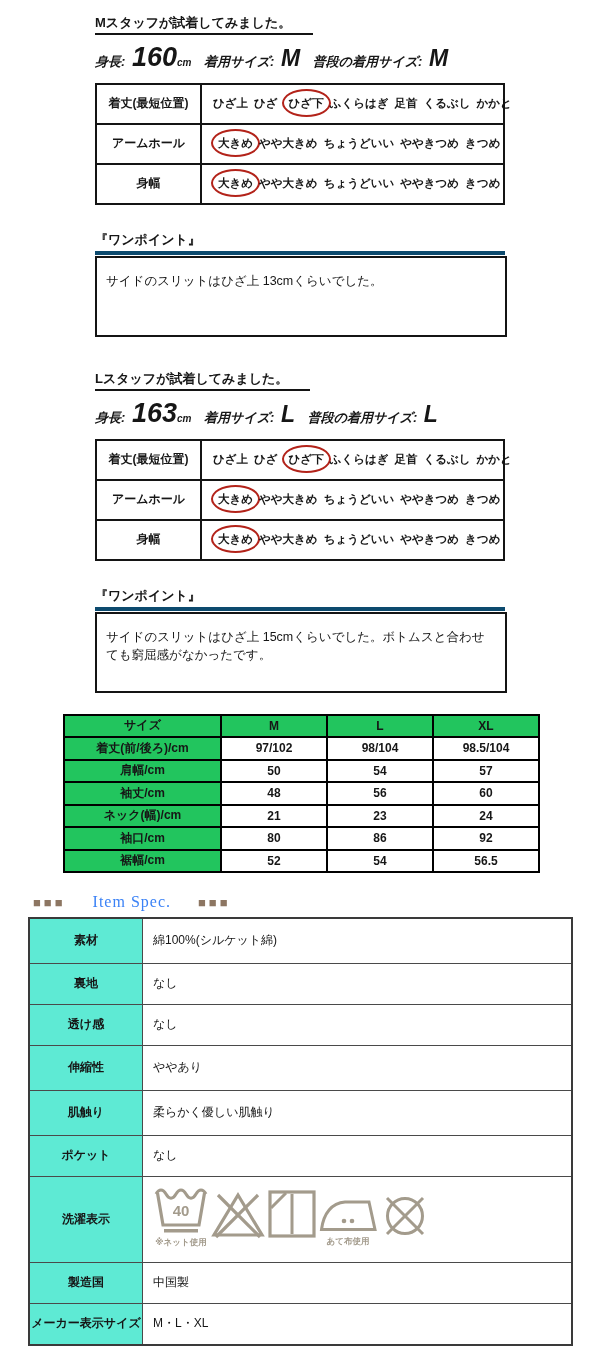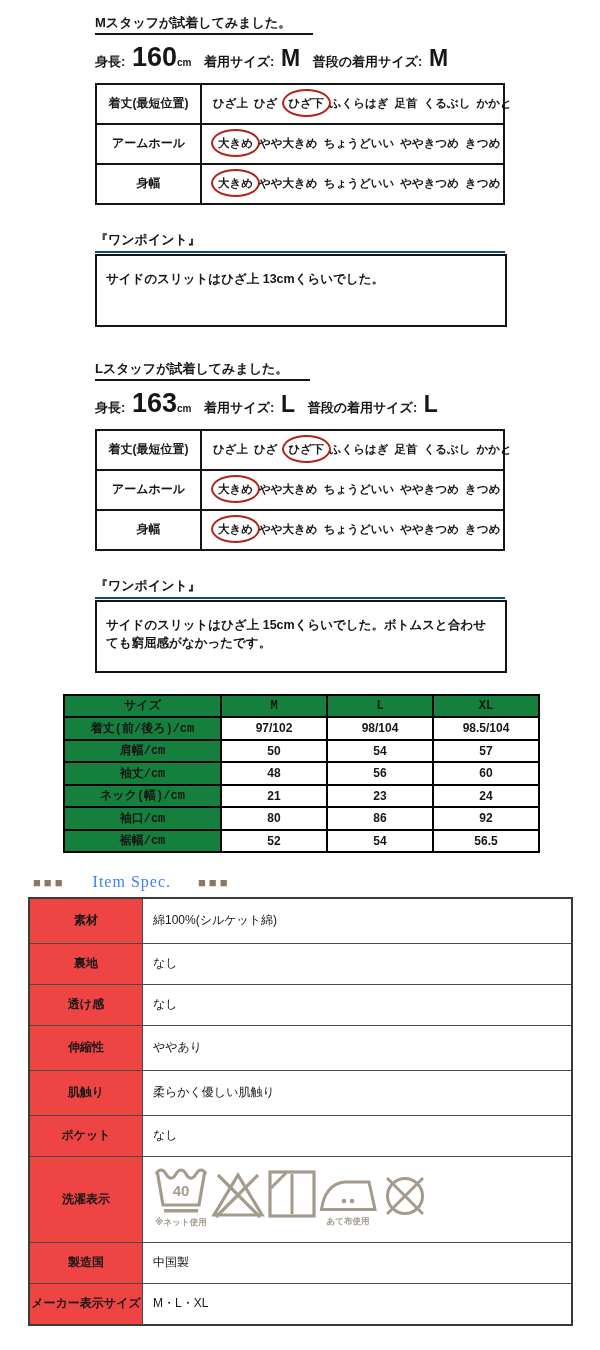--- a/index.html
+++ b/index.html
@@ -10,72 +10,72 @@
   }
   .page{position:relative;width:600px;height:1128px;}
 
   
   .fit{margin:0 95px;padding-top:13px;}
   .fit + .fit{padding-top:32px;}
   .staff-heading{
     display:inline-block;font-size:13px;font-weight:bold;
     border-bottom:2px solid #141414;padding:0 22px 1px 0;line-height:1.3;
   }
-  .stats{margin-top:9px;font-size:13px;font-weight:bold;white-space:nowrap;}
+  .stats{margin-top:9px;font-size:13px;font-weight:bold;white-space:nowrap;font-style:italic;}
   .stats .big{font-size:27px;line-height:1;}
   .stats .big2{font-size:23px;line-height:1;}
   .stats .unit{font-size:10px;}
   .stats .sp{margin-left:9px;}
   .stats .g{margin-left:3px;}
 
   table.fit-table{border-collapse:collapse;margin-top:12px;width:410px;table-layout:fixed;}
   table.fit-table td{border:2px solid #141414;height:36px;font-weight:bold;text-align:right;}
   table.fit-table td.flabel{width:101px;text-align:center;font-size:12px;}
   table.fit-table td.fopts{padding-left:11px;font-size:11.5px;white-space:nowrap;}
   .opt{margin-right:6px;}
   .opt-sel{
     display:inline-block;border:2px solid #b3231a;border-radius:50%;
     padding:5px 5px 4px 5px;margin:-7px -1px -7px -2px;
   }
 
   .onepoint-title{
     margin-top:27px;font-size:13px;font-weight:bold;
-    border-bottom:2px solid #0c4a6e;padding-bottom:2px;width:410px;line-height:1.3;
+    border-bottom:4px solid #0c4a6e;padding-bottom:2px;width:410px;line-height:1.3;
   }
   .onepoint-box{
     margin-top:1px;border:2px solid #141414;width:390px;height:51px;
-    padding:14px 9px 4px 9px;font-size:12.5px;font-weight:bold;line-height:1.5;
+    padding:14px 9px 12px 9px;font-size:12.5px;font-weight:normal;line-height:1.5;
   }
 
   
   table.size-table{
     border-collapse:collapse;margin:21px 0 0 63px;width:477px;table-layout:fixed;
   }
   table.size-table td{
     border:2px solid #000;height:20.5px;text-align:center;
     font-size:12px;font-weight:bold;padding:0;
   }
-  table.size-table td.hdr{background:#15803d;font-family:Liberation Mono, monospace;}
+  table.size-table td.hdr{background:#22c55e;}
   table.size-table col.c0{width:157px;}
   table.size-table col.c1,table.size-table col.c2,table.size-table col.c3{width:106px;}
 
   
   .spec-header{margin:20px 0 6px 33px;display:flex;align-items:center;}
   .squares{color:#8d7662;font-size:13px;letter-spacing:3px;line-height:1;}
   .spec-title{
     font-family:"Liberation Serif","DejaVu Serif",serif;
     font-size:16px;color:#3b82f6;letter-spacing:1px;margin:0 27px;
   }
   table.spec-table{
     border-collapse:collapse;margin-left:28px;width:545px;table-layout:fixed;
     border:2px solid #3a3a3a;
   }
   table.spec-table td{border:1.5px solid #4a4a4a;font-size:12px;padding:0;}
   table.spec-table td.slabel{
-    width:112px;background:#ef4444;text-align:center;font-weight:bold;
+    width:112px;background:#5eead4;text-align:center;font-weight:bold;
   }
   table.spec-table td.svalue{padding-left:10px;font-weight:normal;}
 
   
   .icons-row{display:flex;align-items:flex-start;padding:8px 0 0 4px;}
   .icon-wrap{display:flex;flex-direction:column;align-items:center;}
   .icap{font-size:8.5px;color:#a39b8c;margin-top:2px;white-space:nowrap;font-weight:bold;}
   .iw-bleach{margin-top:4px;}
   .iw-shade{margin-top:4px;}
   .iw-iron{margin-top:13px;}

